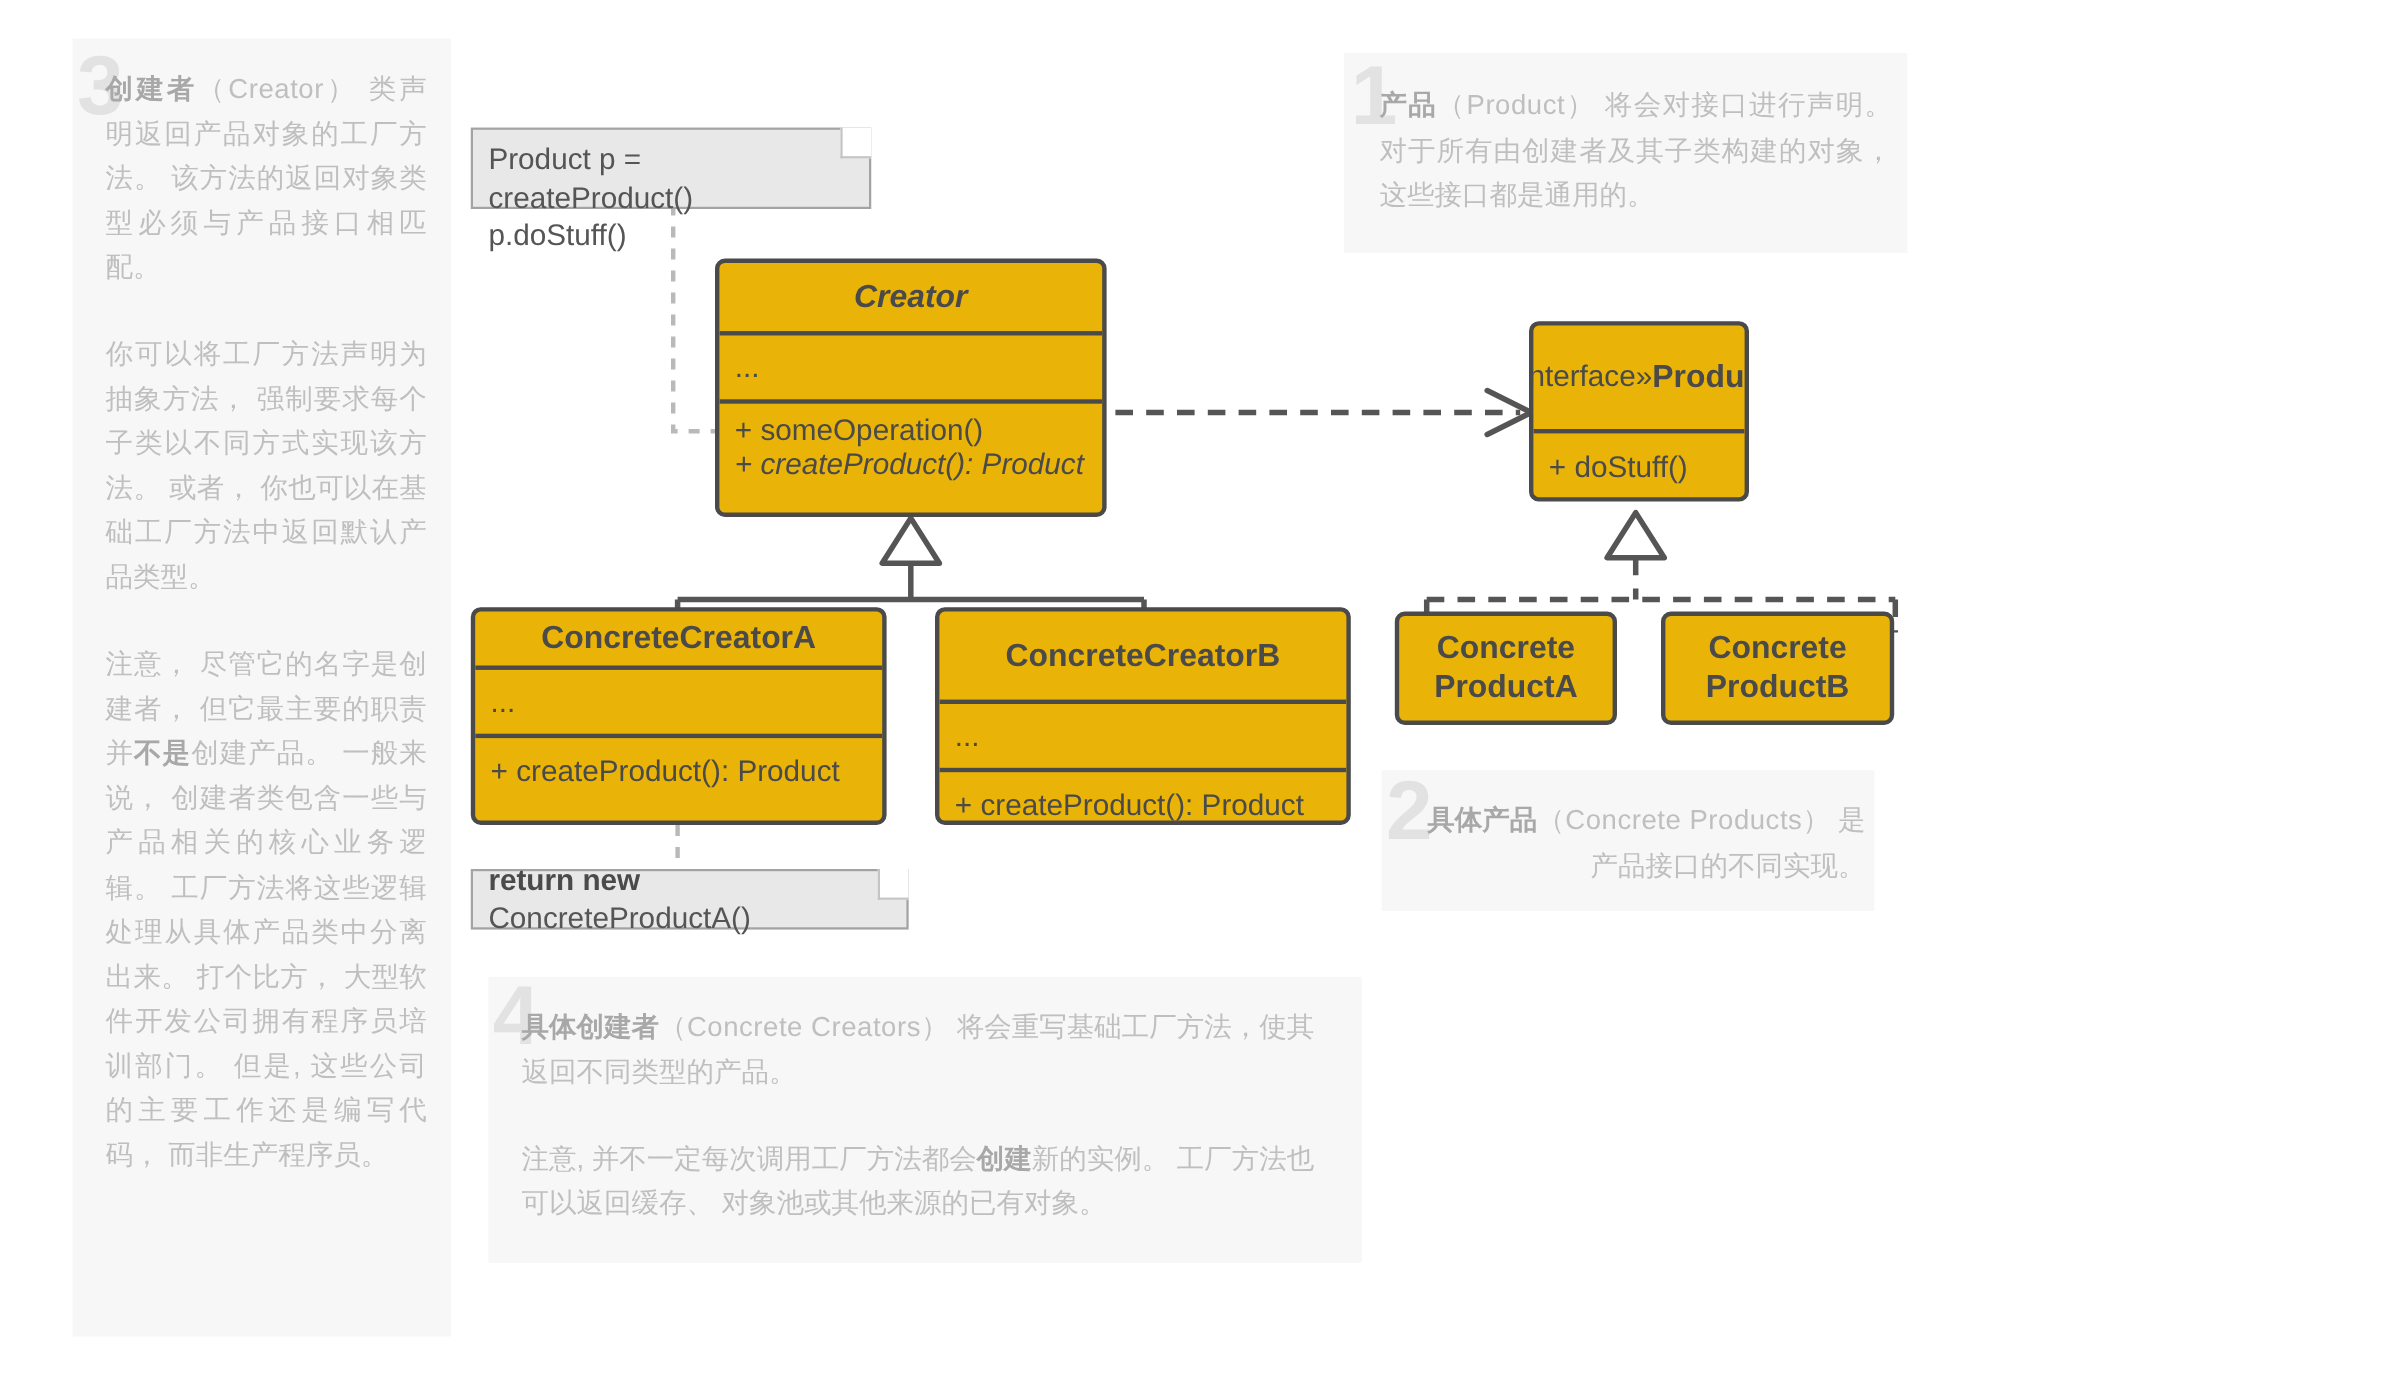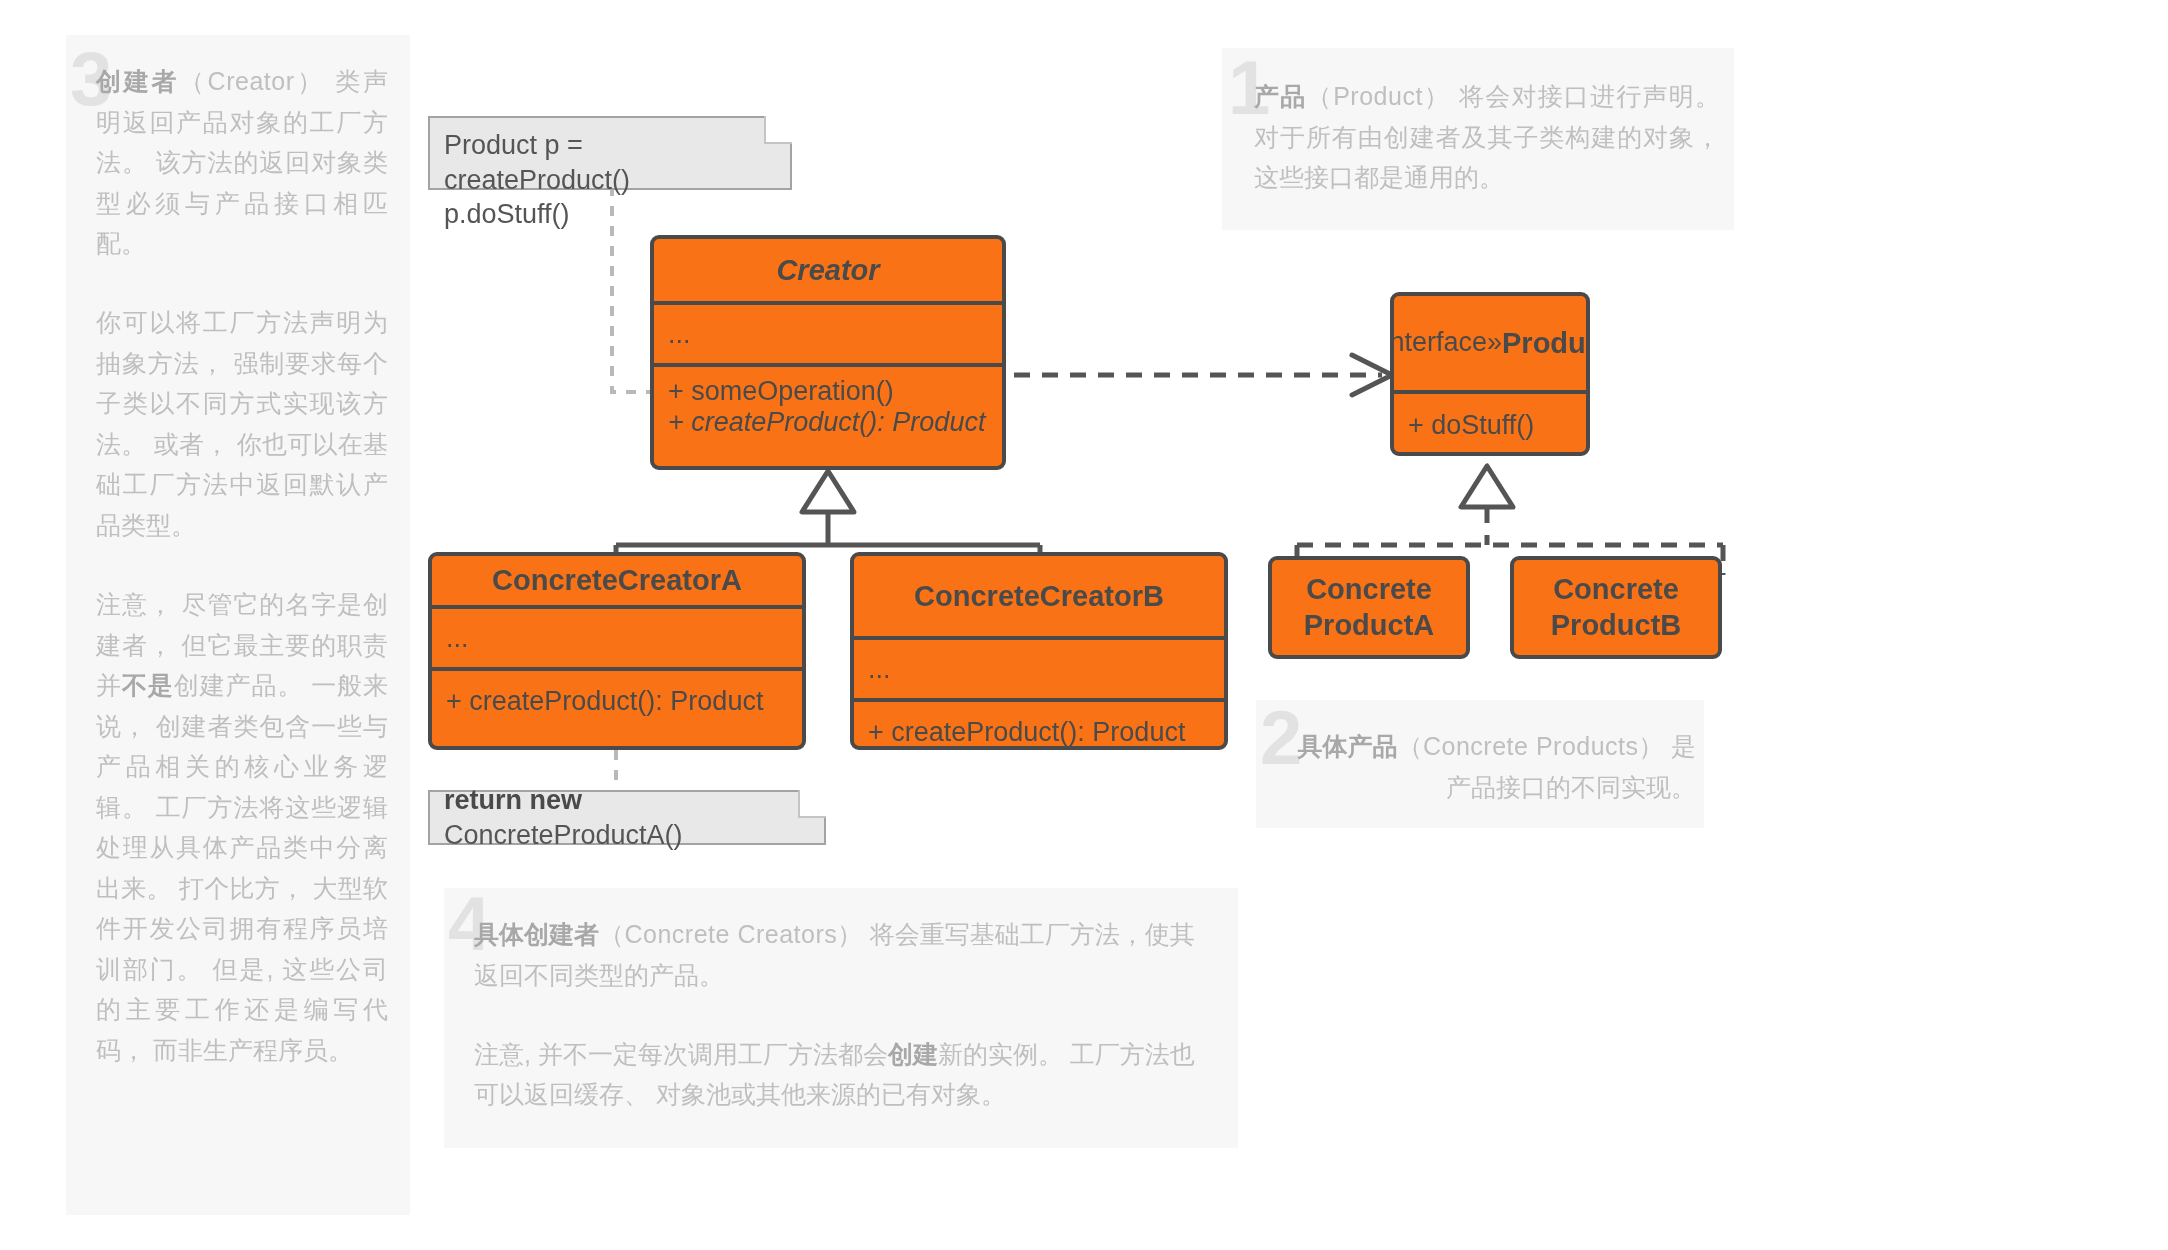--- a/index.html
+++ b/index.html
@@ -98,21 +98,21 @@
     left: 30px; top: 26px; width: 742px;
     font-size: 25px;
   }
 
   
   .uml-box {
     position: absolute;
     box-sizing: border-box;
     border: 4px solid #4a4a4a;
     border-radius: 9px;
-    background: #f97316;
+    background: #eab308;
     overflow: hidden;
   }
   .uml-sec {
     box-sizing: border-box;
     display: flex;
     align-items: center;
     color: #4a4a4a;
   }
   .uml-sec + .uml-sec {
     border-top: 4px solid #4a4a4a;

